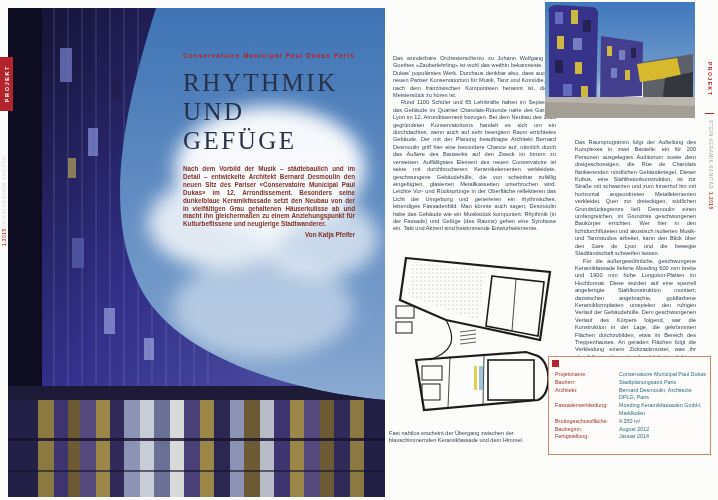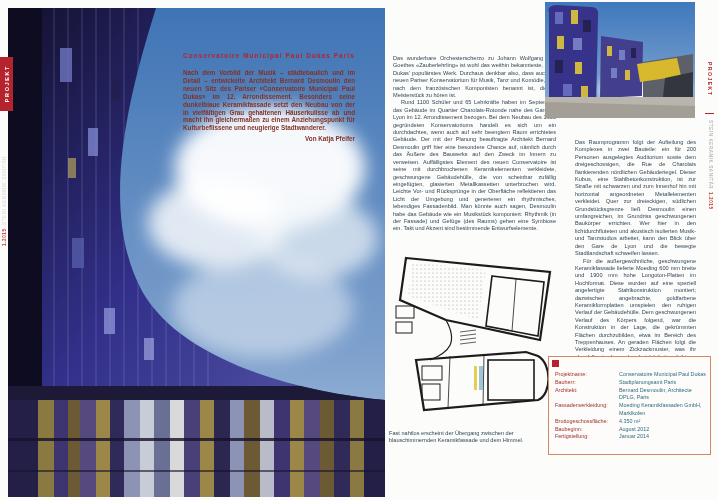--- a/index.html
+++ b/index.html
@@ -150,20 +150,24 @@
   <div class="tab-left">
     <span>PROJEKT</span>
   </div>
   <div class="spine-left">
     <span class="issue">1.2015</span>
     <span class="name">STEIN.KERAMIK.SANITÄR</span>
   </div>
 
   <div class="titleblock">
     <div class="kicker">Conservatoire Municipal Paul Dukas Paris</div>
+    <div class="title">
+      <div>RHYTHMIK</div>
+      <div>UND GEFÜGE</div>
+    </div>
     <div class="intro">Nach dem Vorbild der Musik – städtebaulich und im Detail – entwickelte Architekt Bernard Desmoulin den neuen Sitz des Pariser «Conservatoire Municipal Paul Dukas» im 12. Arrondissement. Besonders seine dunkelblaue Keramikfassade setzt den Neubau von der in vielfältigen Grau gehaltenen Häuserkulisse ab und macht ihn gleichermaßen zu einem Anziehungspunkt für Kulturbeflissene und neugierige Stadtwanderer.</div>
     <div class="byline">Von Katja Pfeifer</div>
   </div>
 
   <div class="col1">
     <p>Das wunderbare Orchesterscherzo zu Johann Wolfgang von Goethes «Zauberlehrling» ist wohl das weithin bekannteste, Paul Dukas' populärstes Werk. Durchaus denkbar also, dass auch im neuen Pariser Konservatorium für Musik, Tanz und Komödie, das nach dem französischen Komponisten benannt ist, dieses Meisterstück zu hören ist.</p>
     <p>Rund 1100 Schüler und 65 Lehrkräfte haben im September das Gebäude im Quartier Charolais-Rotonde nahe des Gare de Lyon im 12. Arrondissement bezogen. Bei dem Neubau des 1955 gegründeten Konservatoriums handelt es sich um ein durchdachtes, wenn auch auf sehr beengtem Raum errichtetes Gebäude. Der mit der Planung beauftragte Architekt Bernard Desmoulin griff hier eine besondere Chance auf, nämlich durch das Äußere des Bauwerks auf den Zweck im Innern zu verweisen. Auffälligstes Element des neuen Conservatoire ist seine mit durchbrochenen Keramikelementen verkleidete, geschwungene Gebäudehülle, die von scheinbar zufällig eingefügten, glasierten Metallkassetten unterbrochen wird. Leichte Vor- und Rücksprünge in der Oberfläche reflektieren das Licht der Umgebung und generieren ein rhythmisches, lebendiges Fassadenbild. Man könnte auch sagen, Desmoulin habe das Gebäude wie ein Musikstück komponiert: Rhythmik (in der Fassade) und Gefüge (des Raums) gehen eine Symbiose ein. Takt und Akzent sind bestimmende Entwurfselemente.</p>
   </div>
 
   <div class="photo-right">

